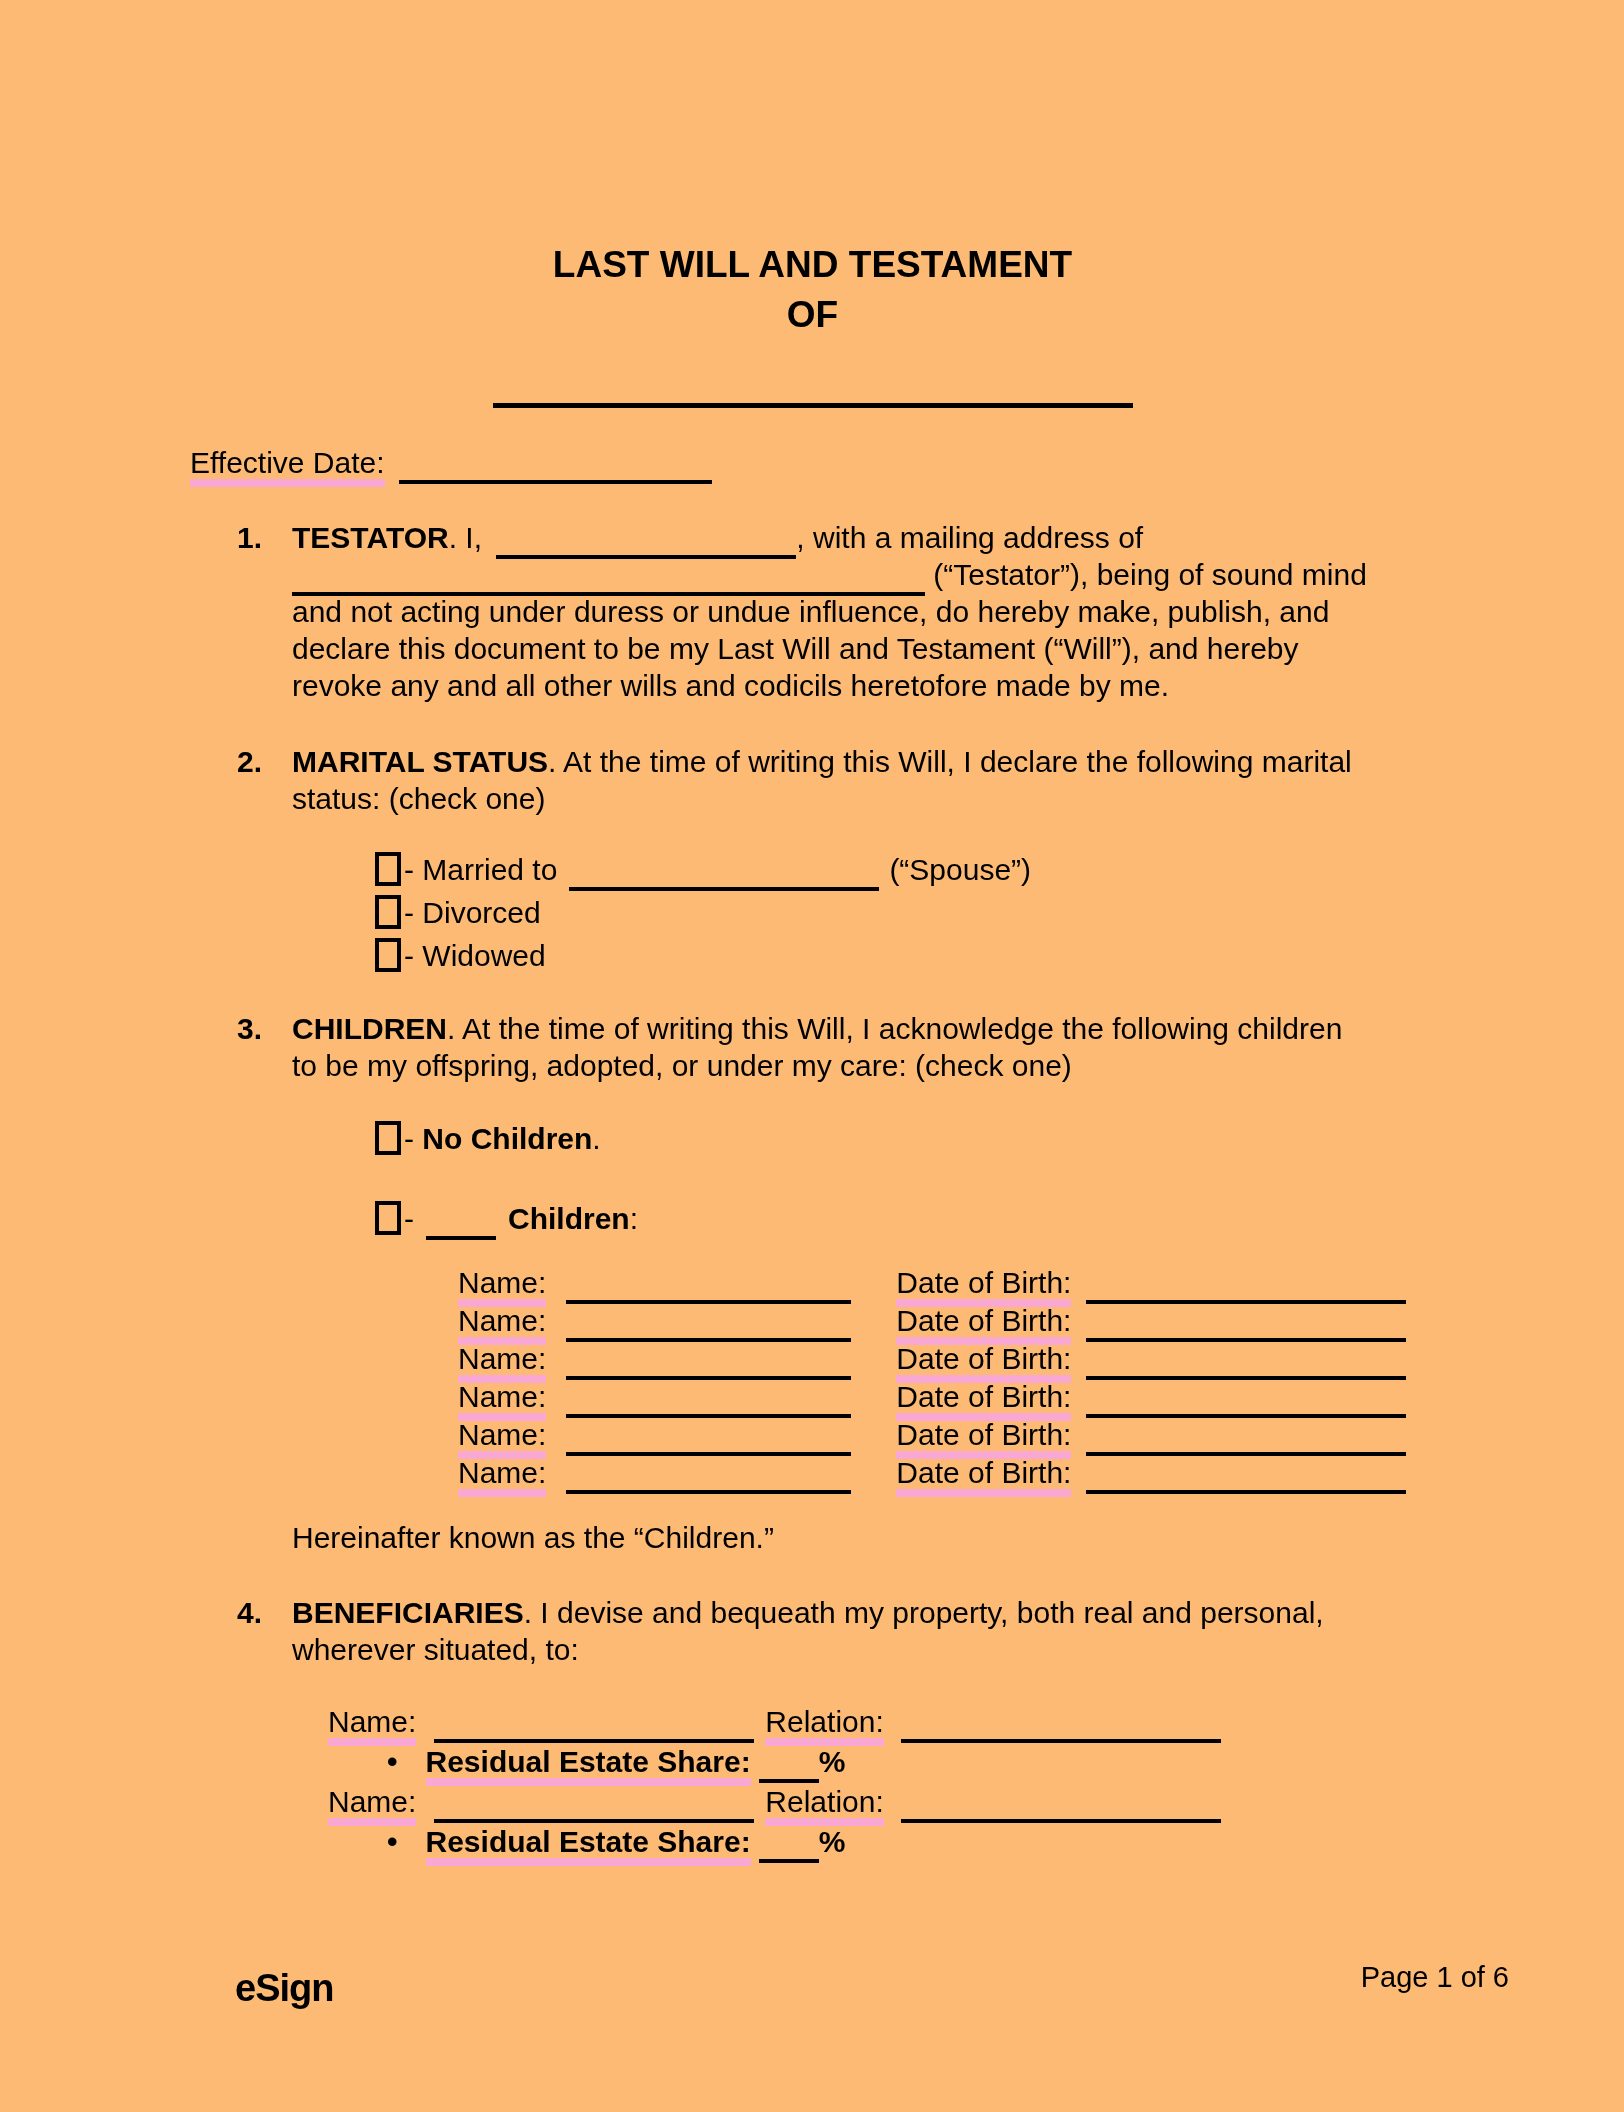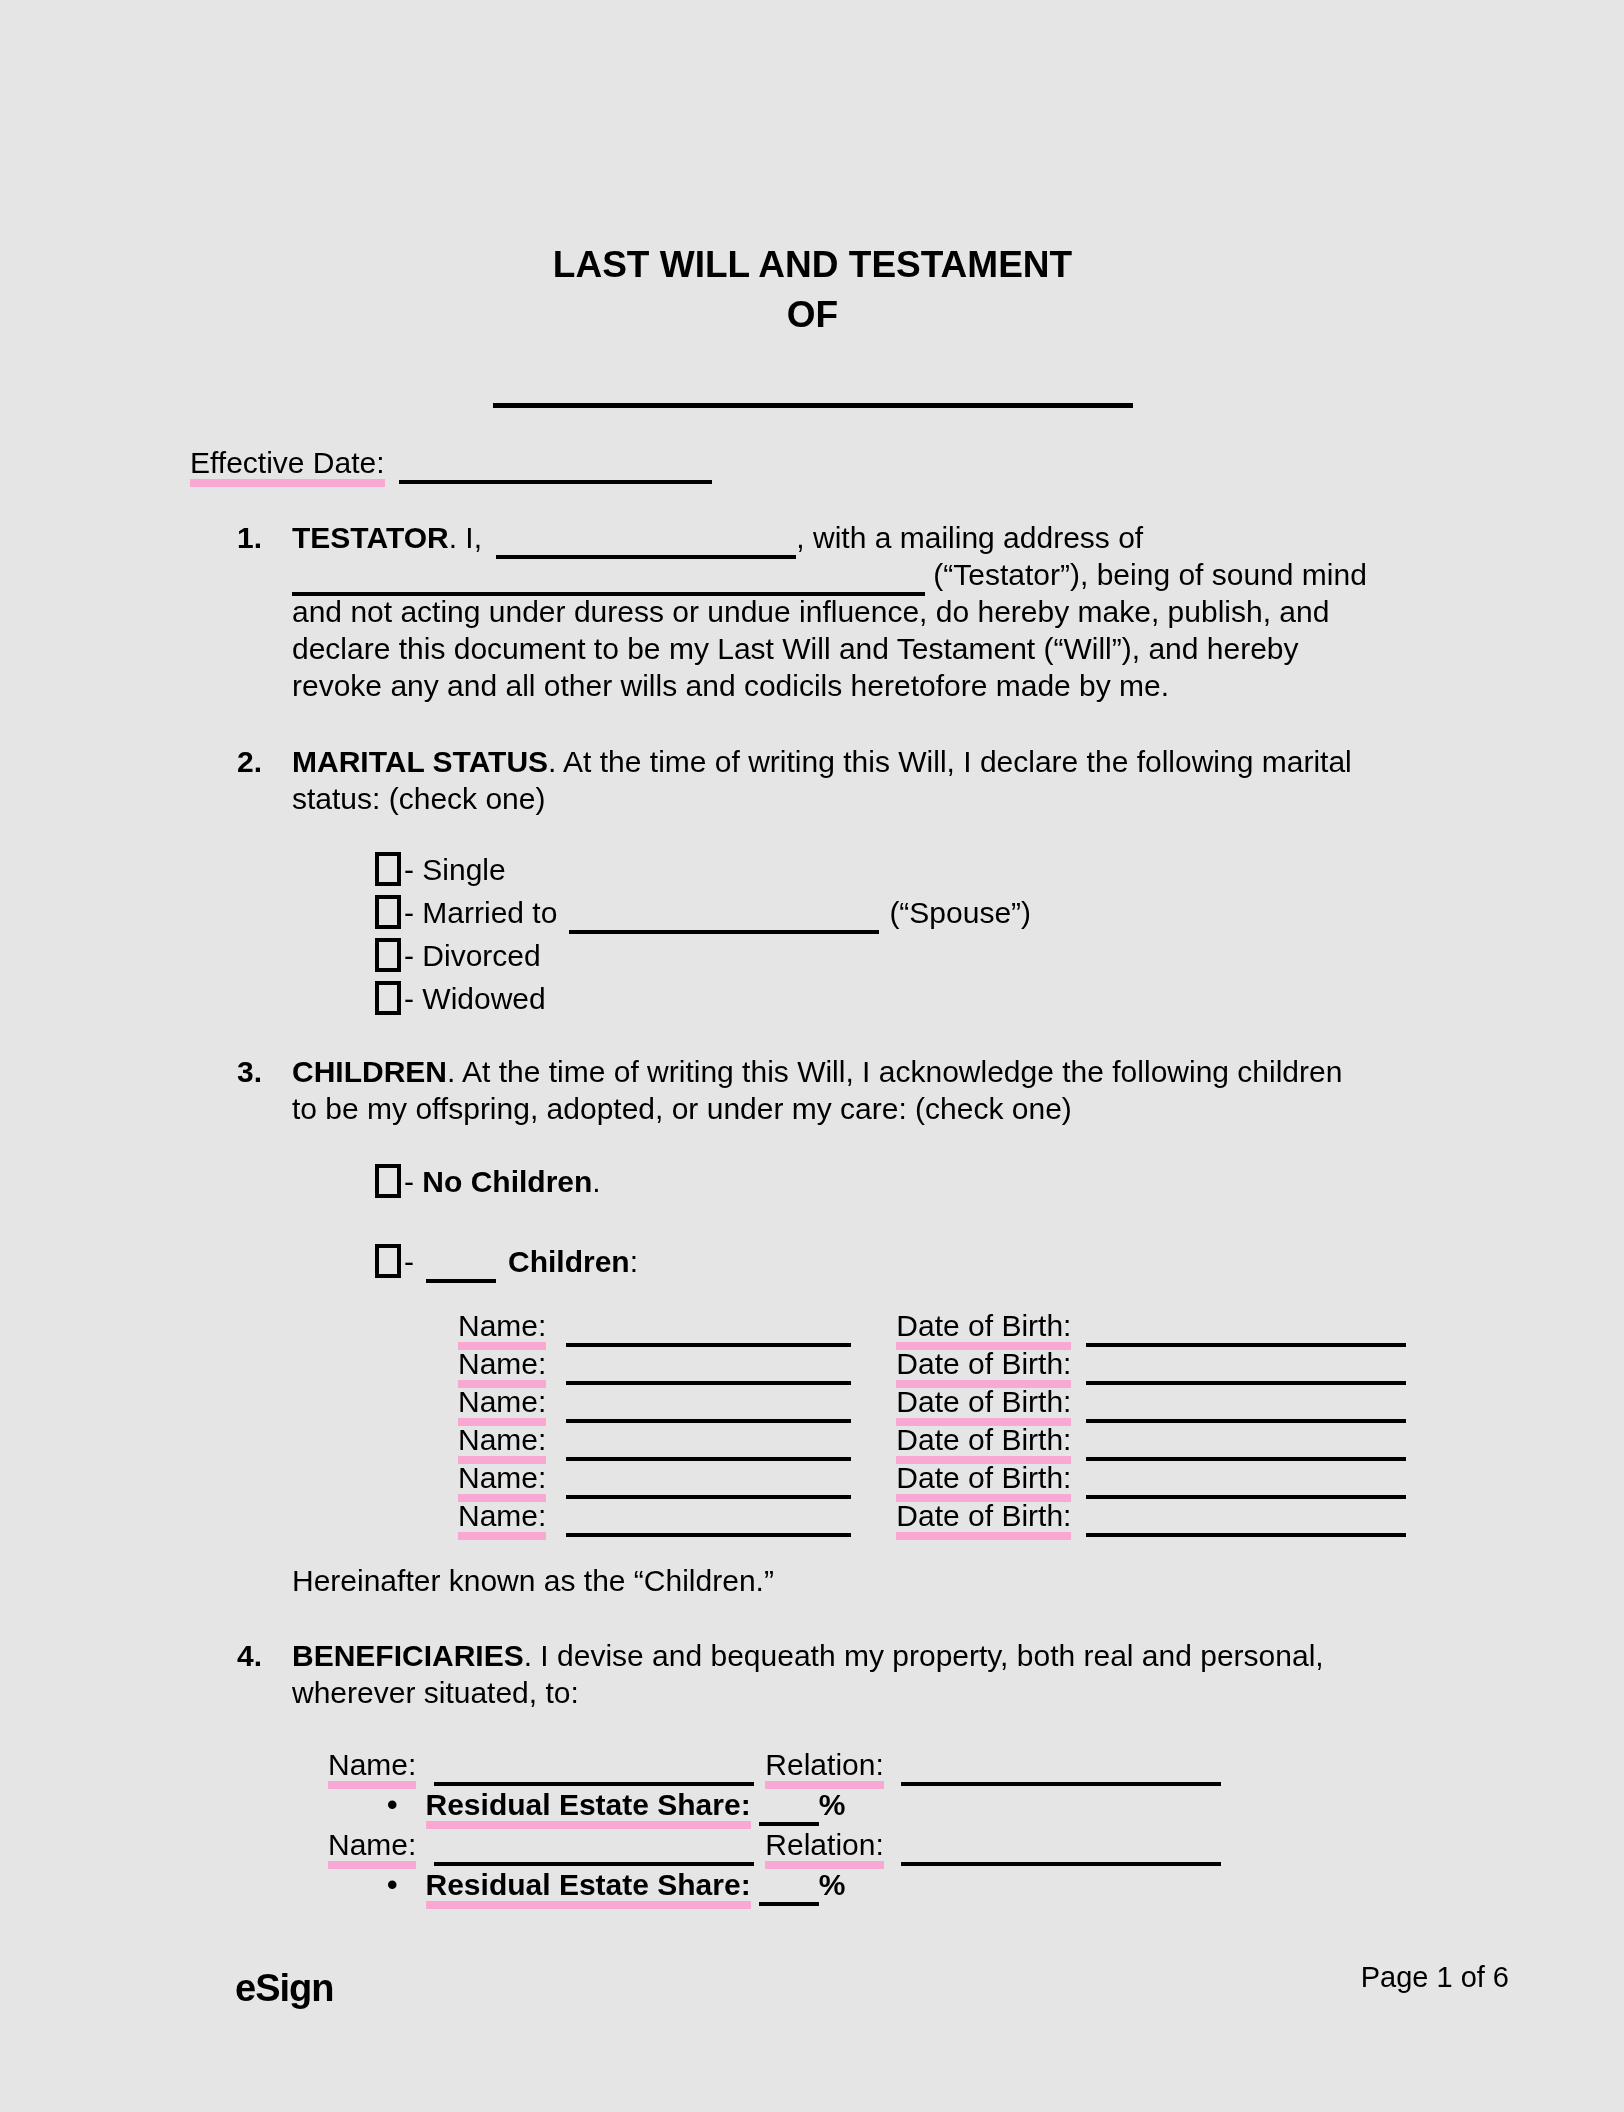--- a/index.html
+++ b/index.html
@@ -1,21 +1,21 @@
 <!DOCTYPE html>
 <html><head>
 <meta charset="utf-8">
 <style>
   * { box-sizing: border-box; }
   html, body { margin: 0; padding: 0; background: #ffffff; }
   .page {
     position: relative;
     width: 1624px;
     height: 2112px;
-    background: #e5e5e5;
+    background: #fdba74;
     color: #000;
     font-family: "Liberation Sans", "DejaVu Sans", sans-serif;
     font-size: 30px;
     line-height: 37px;
     overflow: hidden;
   }
   .content { padding: 0 189px 0 190px; }
 
   .title {
     padding-top: 240px;
@@ -136,21 +136,20 @@
       </div>
     </div>
 
     <div class="section m-sec2">
       <span class="num">2.</span>
       <div class="sbody">
         <span class="hd">MARITAL STATUS</span><span>. At the time of writing this Will, I declare the following marital</span><br>
         <span>status: (check one)</span>
 
         <div class="options">
-          <div class="opt"><span class="cb"></span><span>- Single</span></div>
           <div class="opt"><span class="cb"></span><span>- Married to</span><span class="blank b-spouse"></span><span>(“Spouse”)</span></div>
           <div class="opt"><span class="cb"></span><span>- Divorced</span></div>
           <div class="opt"><span class="cb"></span><span>- Widowed</span></div>
         </div>
       </div>
     </div>
 
     <div class="section m-sec3">
       <span class="num">3.</span>
       <div class="sbody">

